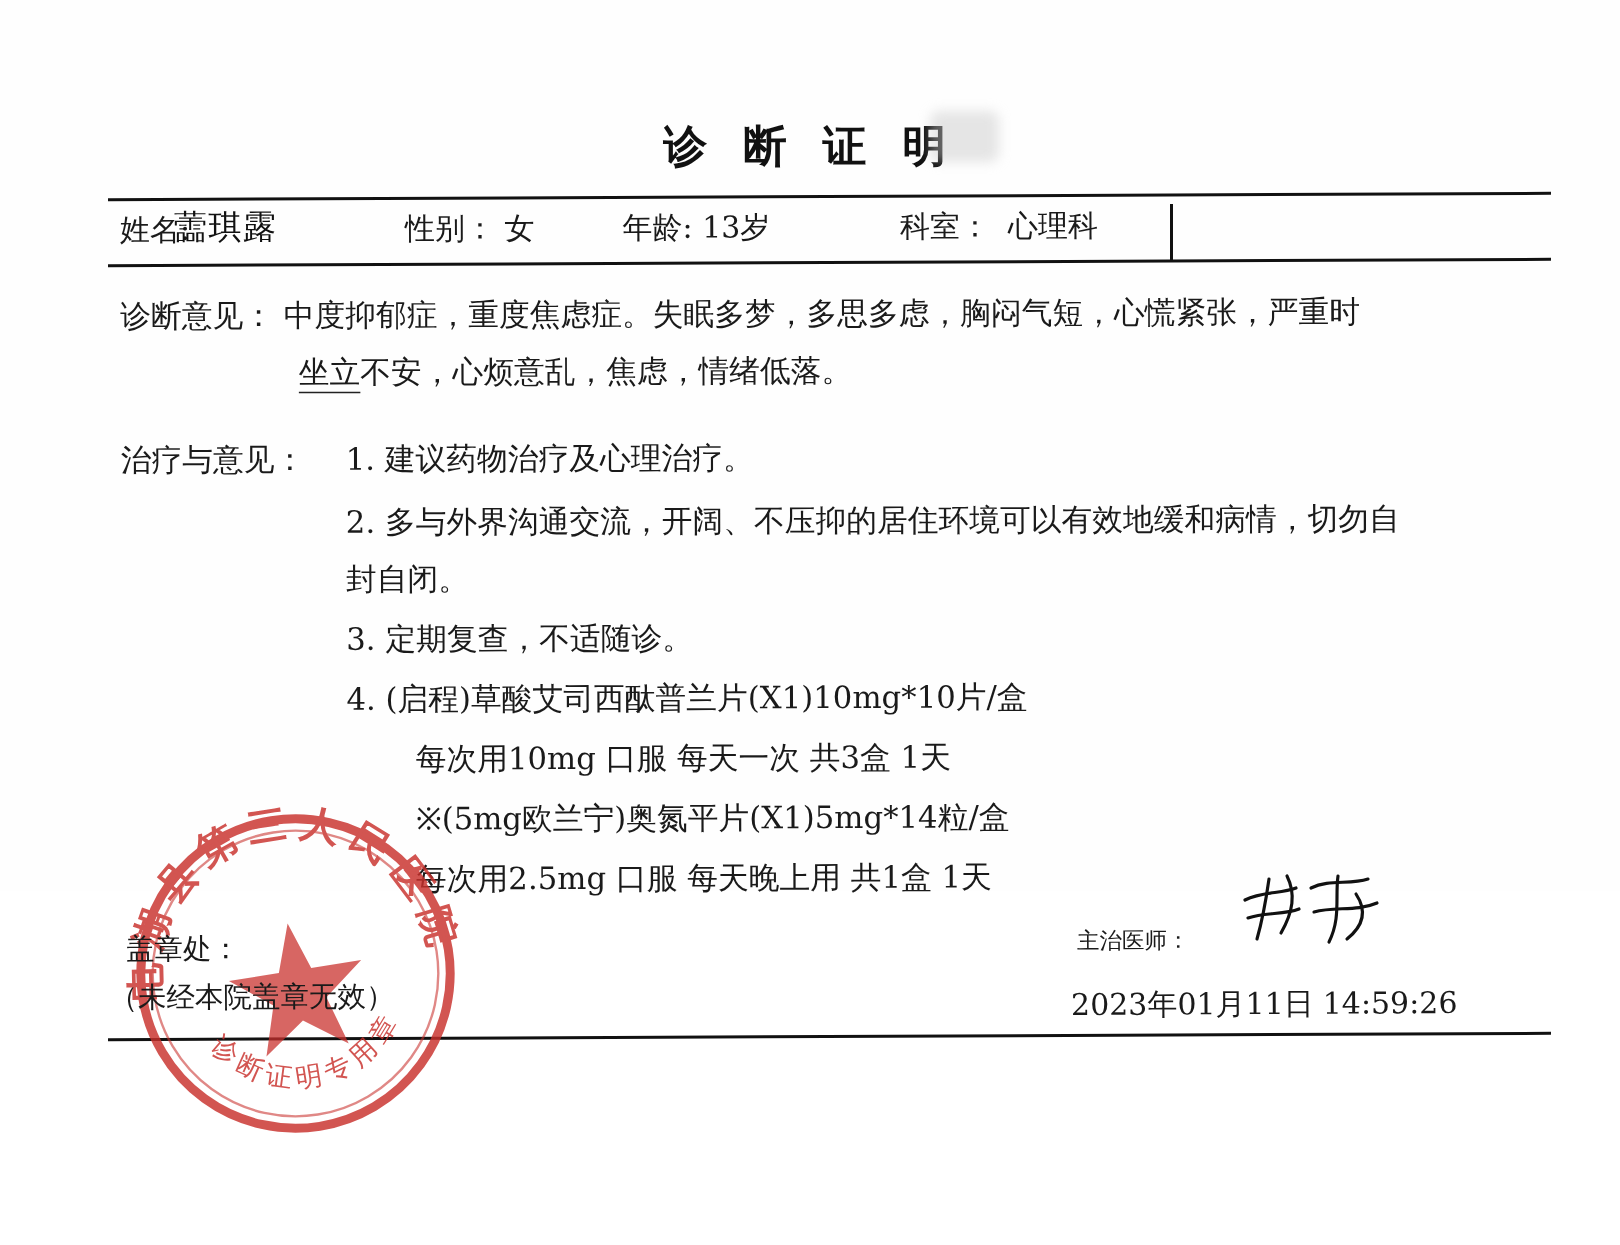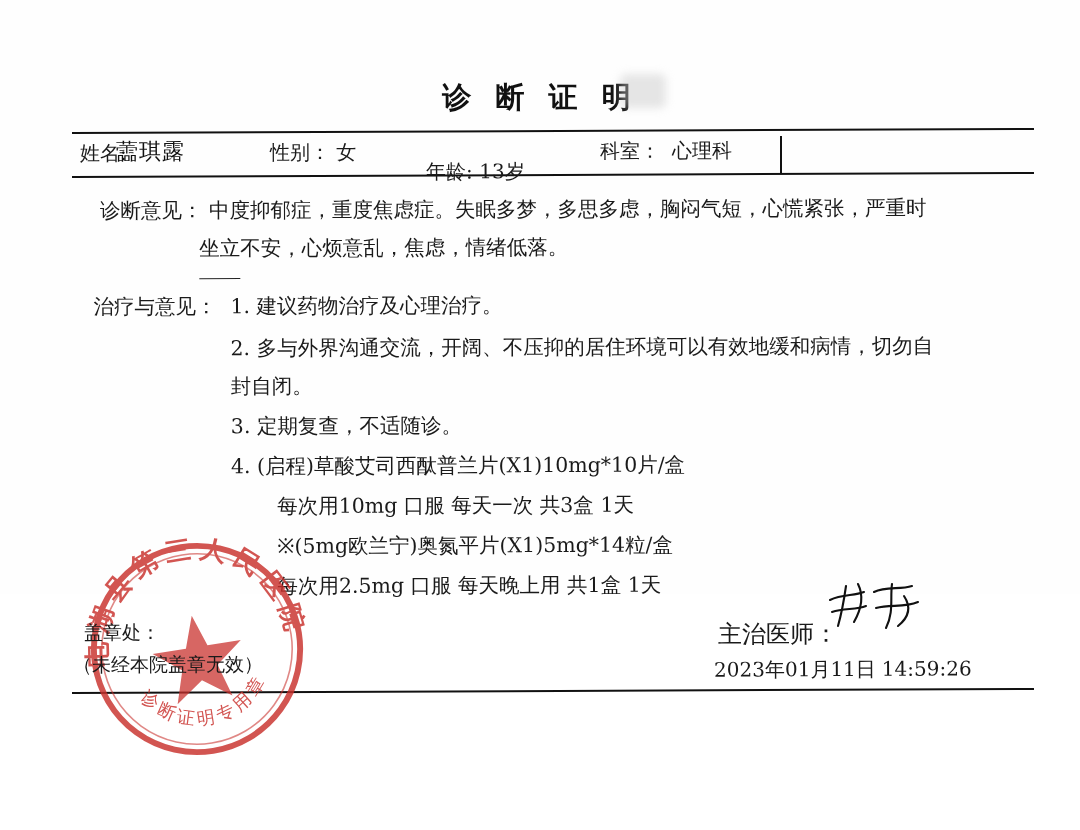--- a/index.html
+++ b/index.html
@@ -65,21 +65,21 @@
     height: 34px;
     font-size: 20px;
     transform: rotate(-0.25deg);
   }
   .info-cell {
     position: absolute;
     white-space: nowrap;
   }
   .c-name  { left: 0px; }
   .c-sex   { left: 190px; }
-  .c-age   { left: 346px; margin-top: 20px; }
+  .c-age   { left: 335px; }
   .c-dept  { left: 520px; font-family: Liberation Mono, monospace; }
   .c-num   { left: 715px; }
 
   .name-hand {
     position: absolute;
     left: 36px;
     top: -3px;
     font-family: Liberation Serif, serif;
     font-size: 22px;
     color: #111;
@@ -101,34 +101,33 @@
     left: 80px;
     top: 190px;
     width: 950px;
     font-size: 20.5px;
     line-height: 38px;
     transform: rotate(-0.2deg);
   }
   .lbl {
     display: inline-block;
     white-space: nowrap;
-    margin-left: 20px;
   }
   .para {
     position: relative;
     margin: 0;
   }
   .diag-line1 { position: absolute; left: 0;   top: 0px;  width: 950px; }
   .diag-line2 { position: absolute; left: 119px; top: 38px; width: 830px; }
   .underline-u {
     border-bottom: 1.5px solid #222;
-    padding-bottom: 18px;
-  }
-
-  .treat-label { position: absolute; left: 13px; top: 96px; }
+    padding-bottom: 1px;
+  }
+
+  .treat-label { position: absolute; left: 0; top: 96px; }
   .t1 { position: absolute; left: 150px; top: 96px;  width: 800px; }
   .t2 { position: absolute; left: 150px; top: 138px; width: 870px; }
   .t2b{ position: absolute; left: 150px; top: 176px; width: 870px; }
   .t3 { position: absolute; left: 150px; top: 216px; width: 800px; }
   .t4 { position: absolute; left: 150px; top: 256px; width: 830px; }
   .t4a{ position: absolute; left: 196px; top: 296px; width: 800px; }
   .t4b{ position: absolute; left: 196px; top: 336px; width: 800px; }
   .t4c{ position: absolute; left: 196px; top: 376px; width: 800px; }
   .mono-ish { font-family: "DejaVu Serif", "Liberation Serif", serif; }
 
@@ -157,21 +156,21 @@
     font-size: 19px;
     transform: rotate(-0.3deg);
     text-align: center;
   }
 
   
   .doctor-label {
     position: absolute;
     left: 718px;
     top: 618px;
-    font-size: 24px;
+    font-size: 15px;
     white-space: nowrap;
     transform: rotate(-0.3deg);
   }
   .sig {
     position: absolute;
     left: 820px;
     top: 578px;
     width: 110px;
     height: 60px;
   }

